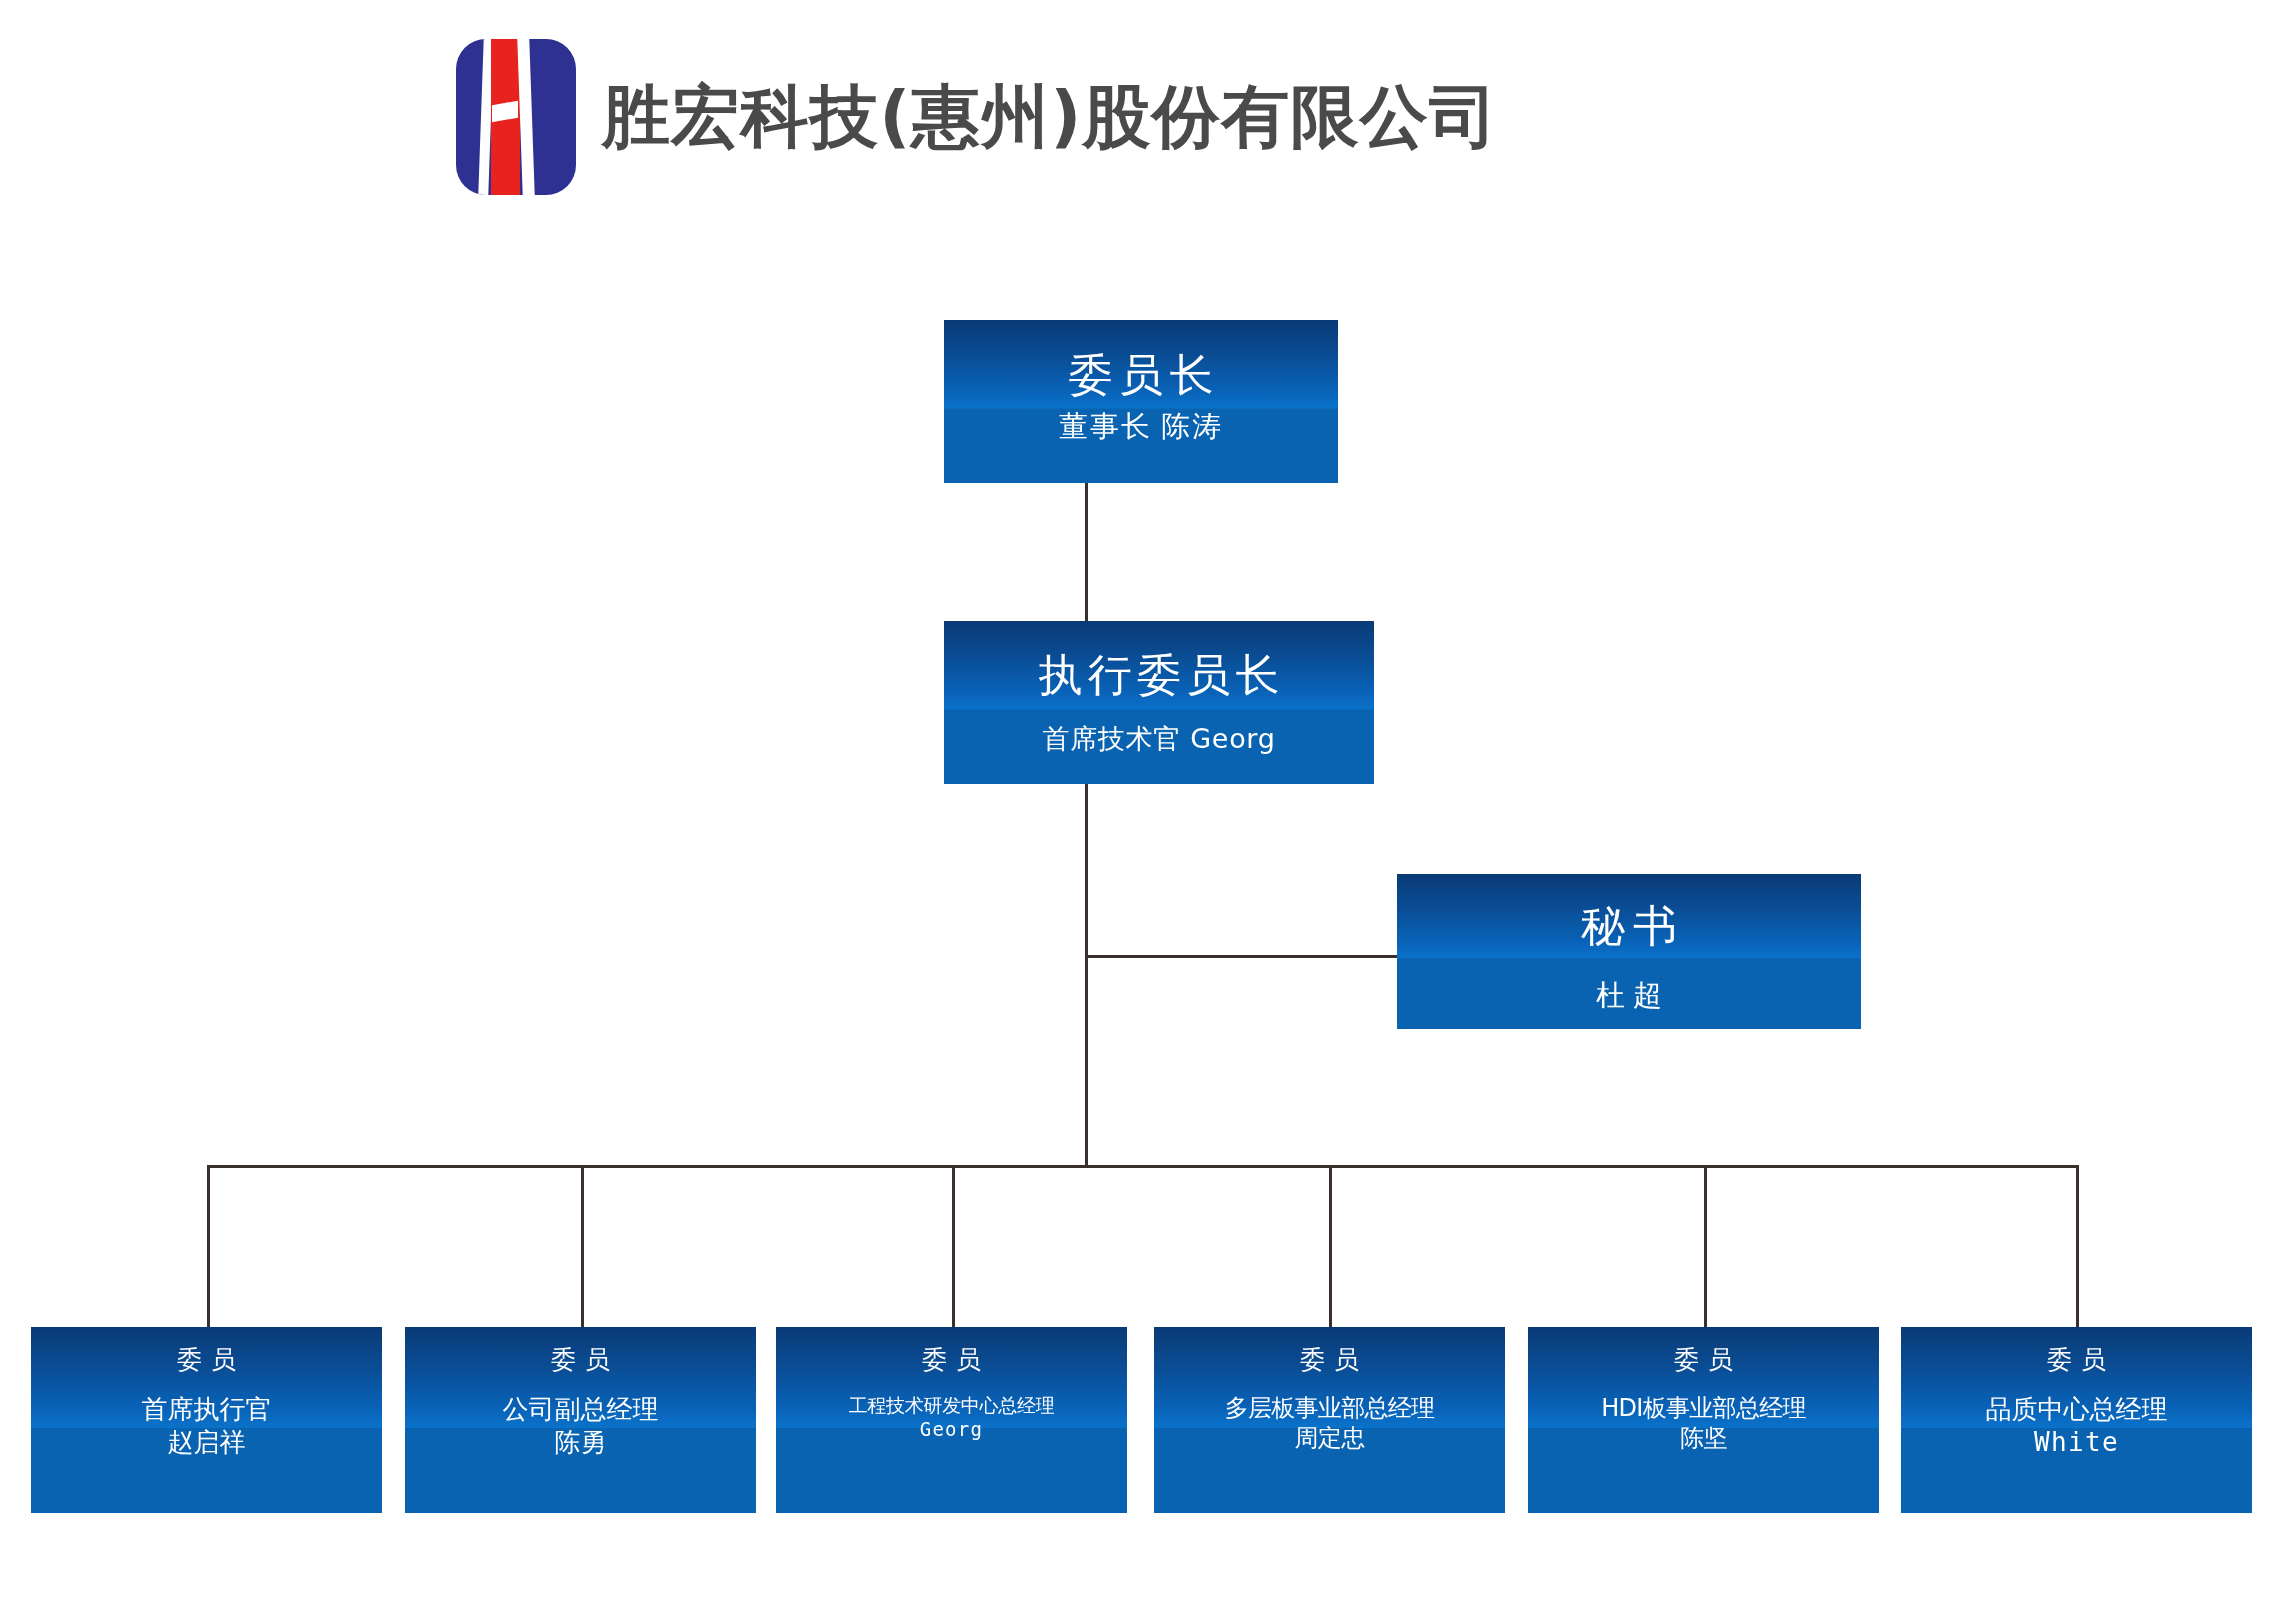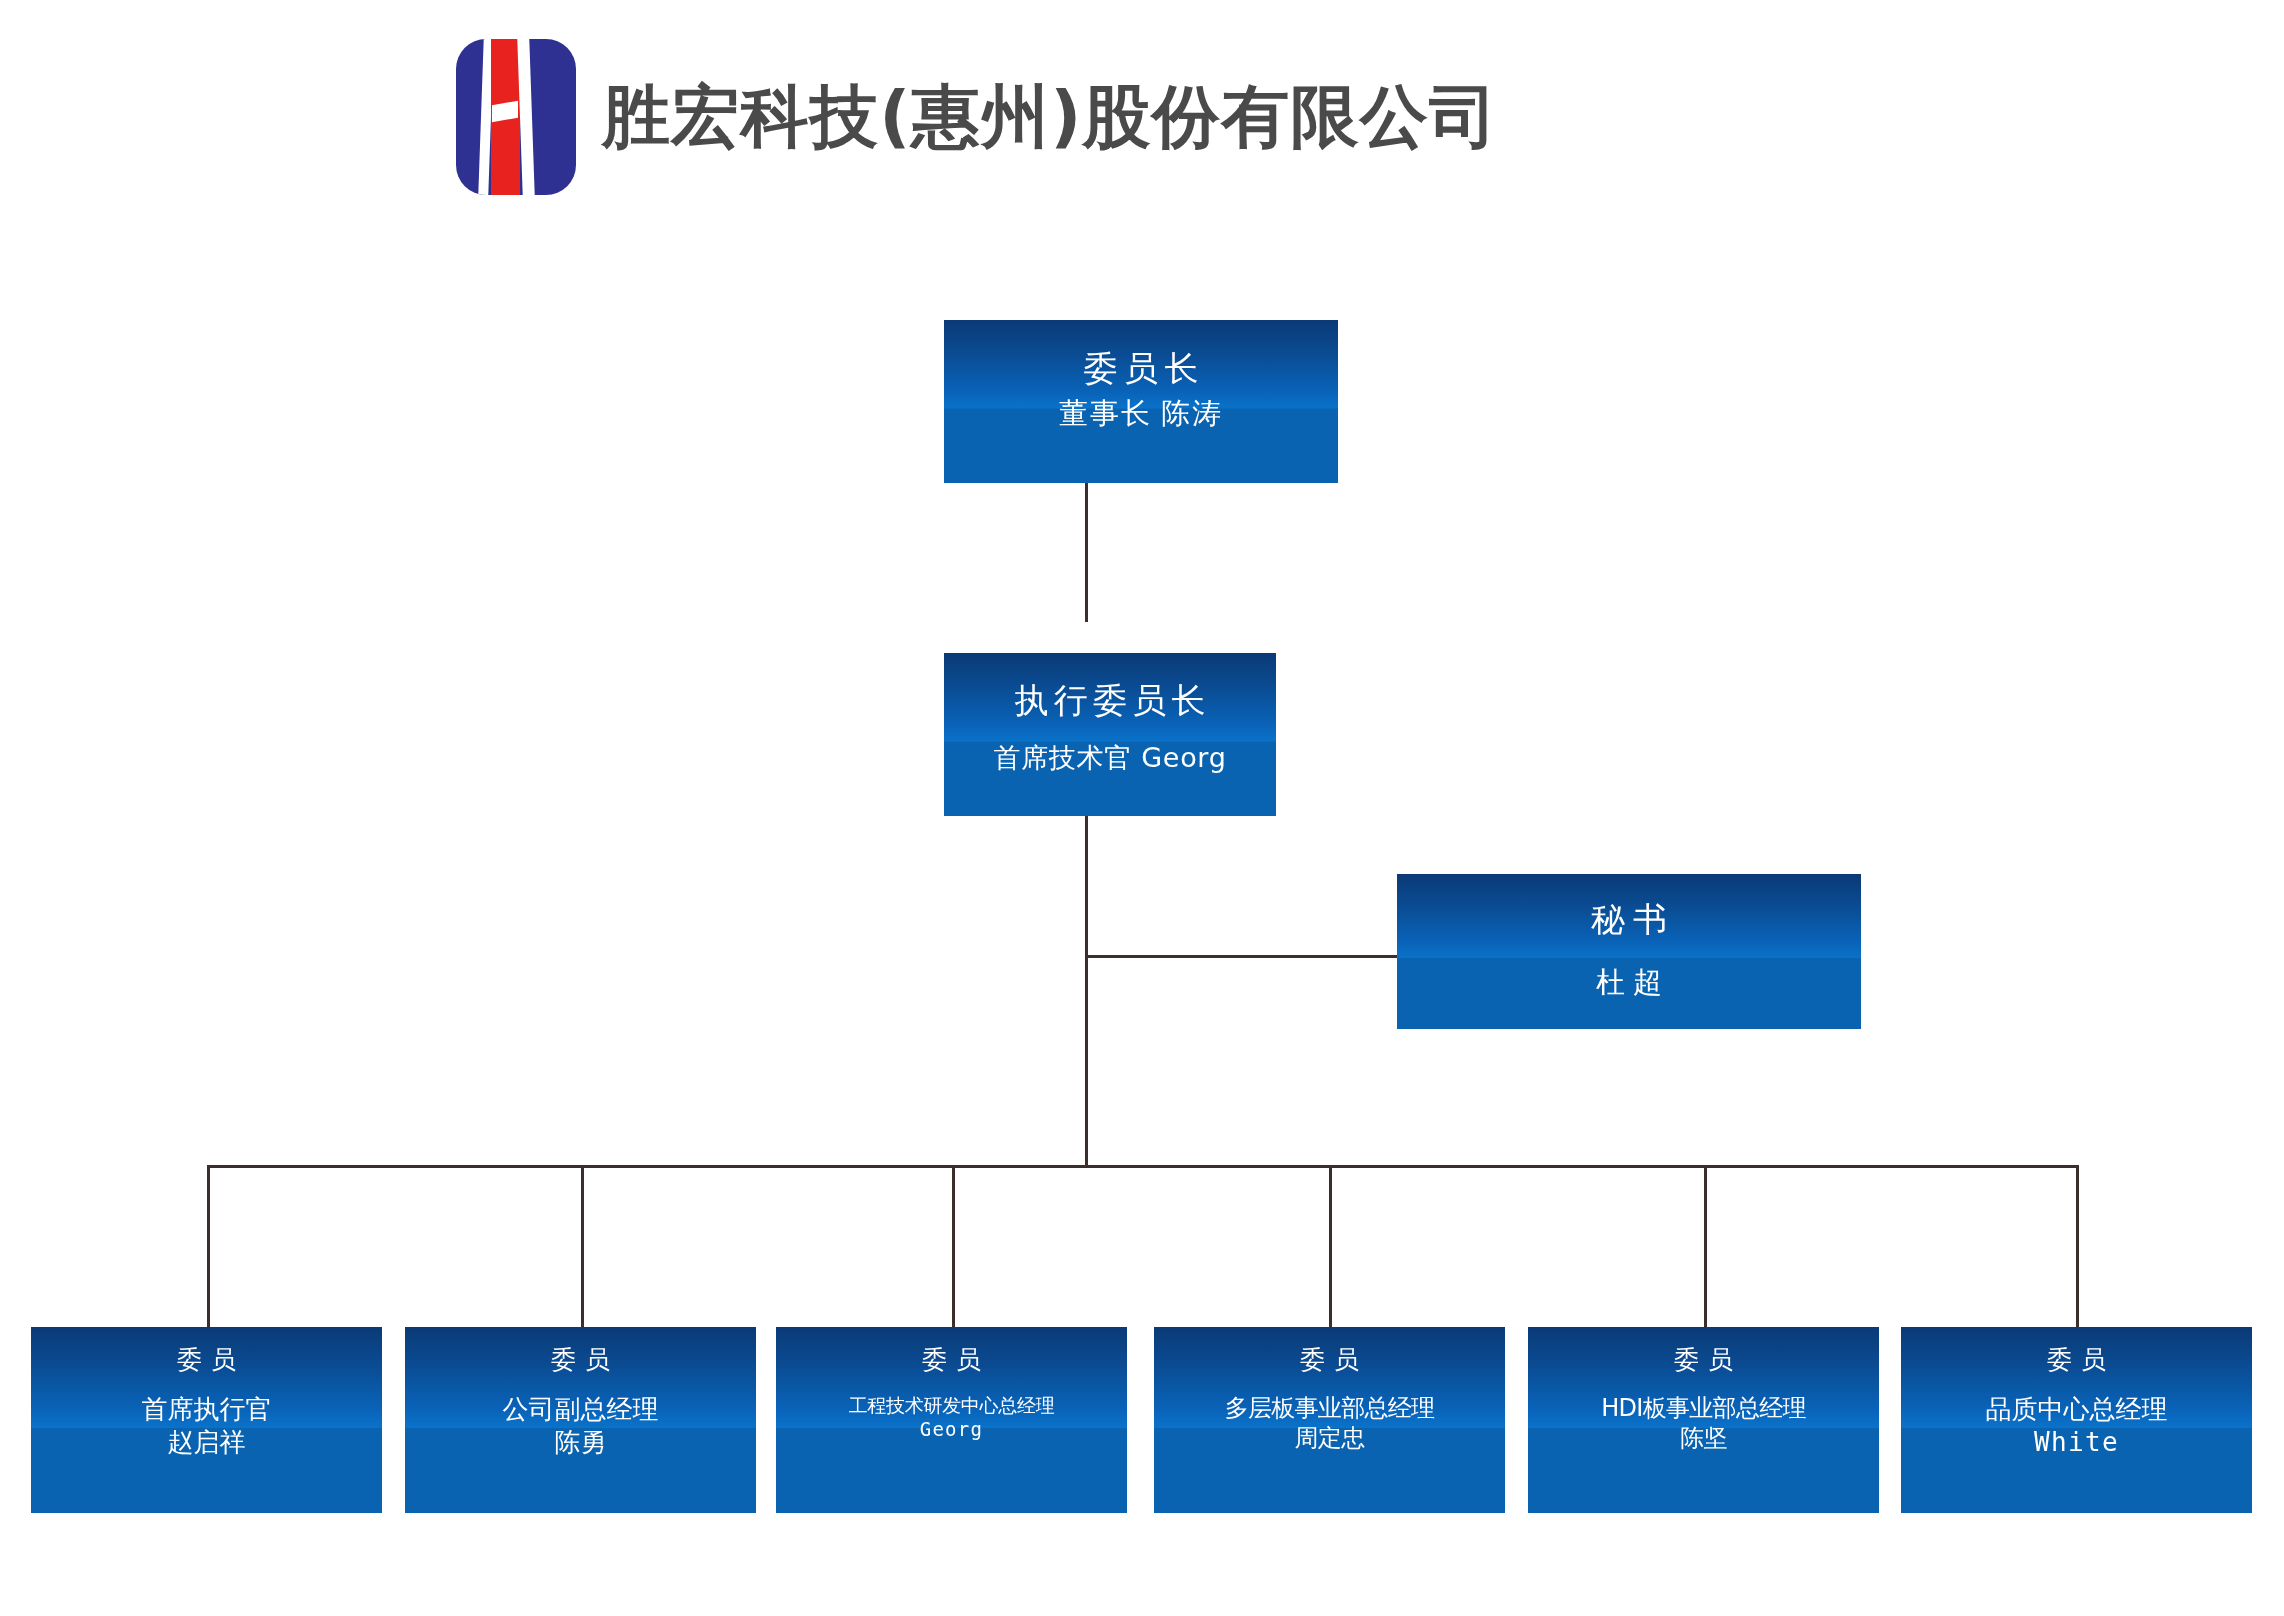--- a/index.html
+++ b/index.html
@@ -109,21 +109,21 @@
         #0963b0 54.4%,
         #0963b0 100%);
     color: #ffffff;
     display: flex;
     flex-direction: column;
     align-items: center;
     box-sizing: border-box;
     overflow: hidden;
   }
   .node .title {
-    font-size: 34px;
+    font-size: 44px;
     font-weight: normal;
     letter-spacing: 6.5px;
     text-indent: 6.5px;
     white-space: nowrap;
   }
   .node .sub {
     font-size: 29px;
     font-weight: normal;
     text-align: center;
     line-height: 1.22;
@@ -138,23 +138,22 @@
   #node-chairman {
     left: 944px; top: 320px;
     width: 394px; height: 163px;
     padding-top: 26px;
   }
   #node-chairman .sub { margin-top: 4px; letter-spacing: 2px; font-family: Liberation Serif, serif; }
 
   
   #node-exec {
     left: 944px; top: 621px;
-    width: 332px; height: 163px;
+    width: 430px; height: 163px;
     padding-top: 25px;
-    margin-top: 32px;
   }
   #node-exec .title { letter-spacing: 5.2px; text-indent: 5.2px; }
   #node-exec .sub { margin-top: 18px; font-size: 27px; letter-spacing: 0.7px; }
 
   
   #node-secretary {
     left: 1397px; top: 874px;
     width: 464px; height: 155px;
     padding-top: 23.4px;
   }

